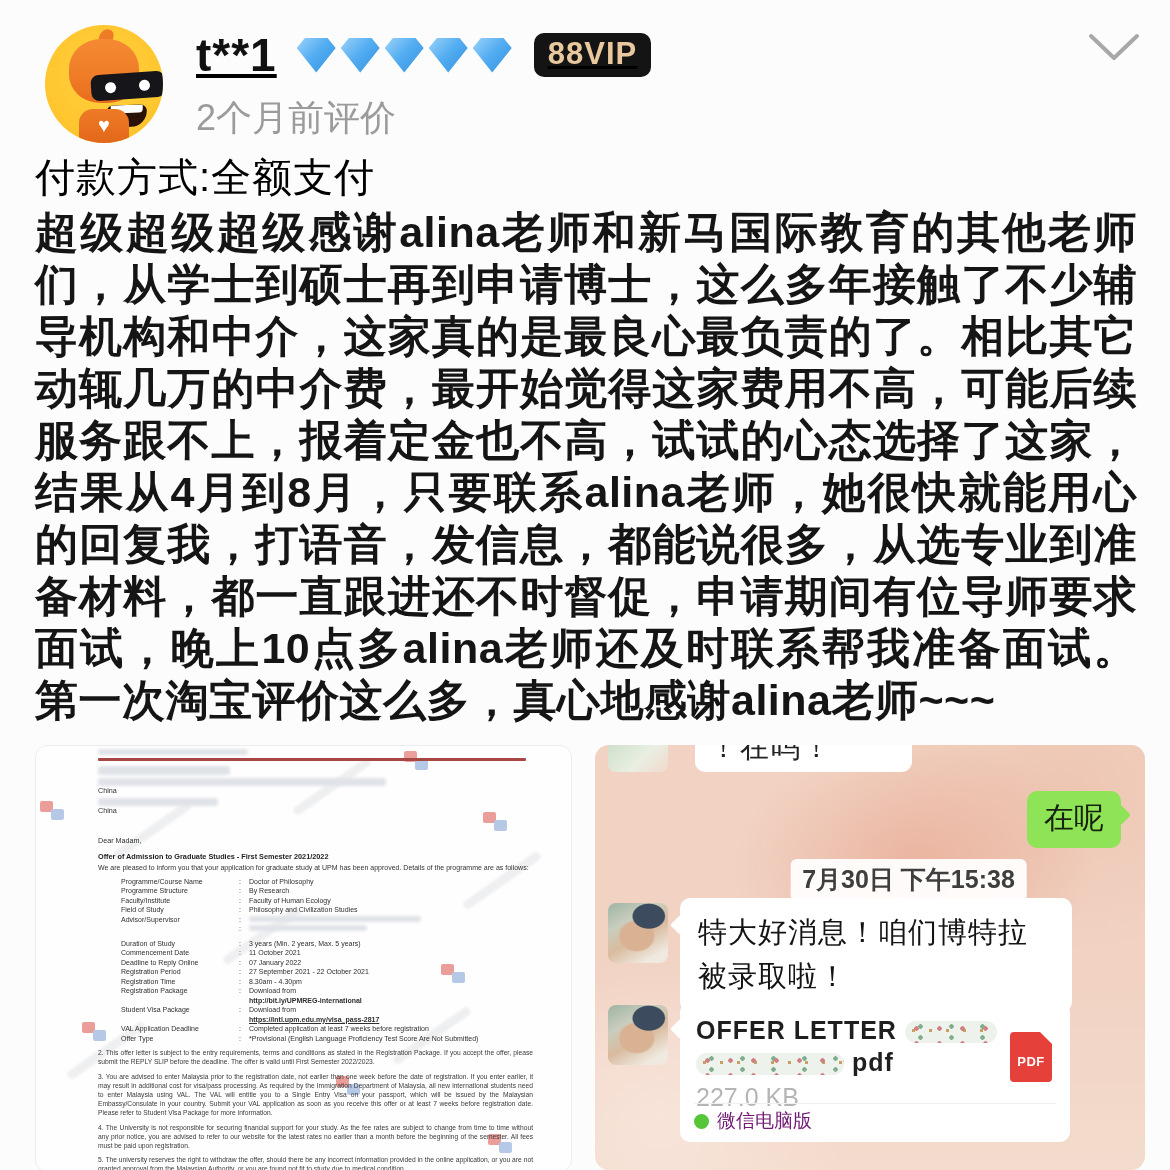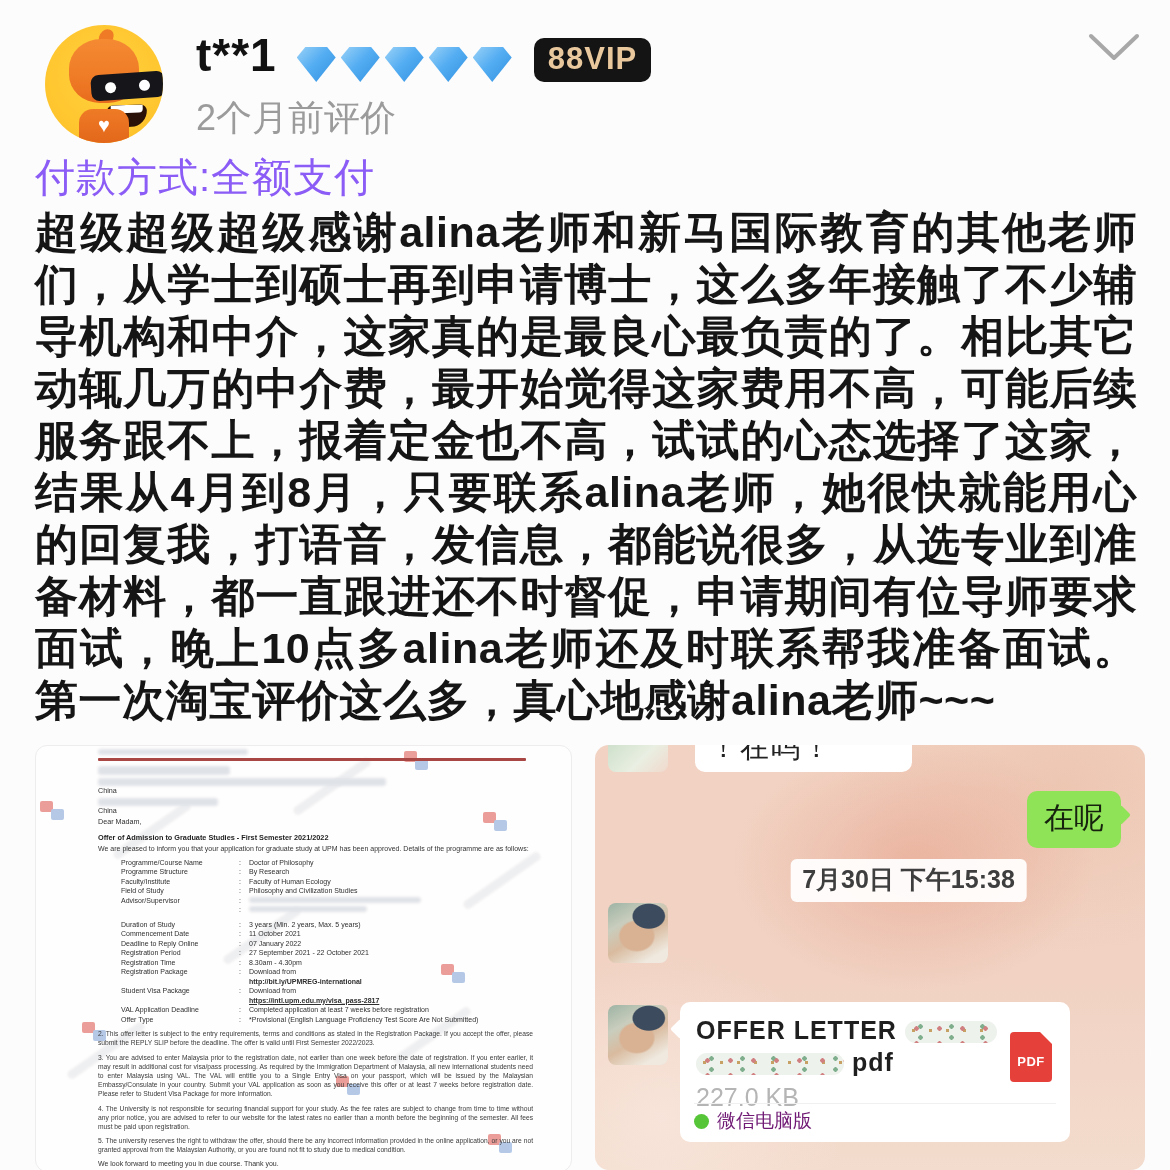--- a/index.html
+++ b/index.html
@@ -19,43 +19,43 @@
   .mascot-glasses{position:absolute;left:22px;top:34px;width:74px;height:26px;border-radius:8px;
     background:#16161a;transform:rotate(-4deg);}
   .mascot-eye{position:absolute;top:8px;width:11px;height:11px;border-radius:50%;background:#fff;}
   .mascot-eye.l{left:14px;} .mascot-eye.r{left:48px;}
   .mascot-mouth{position:absolute;left:38px;top:66px;width:40px;height:22px;border-radius:6px 6px 16px 16px;
     background:#2a1208;overflow:hidden;transform:rotate(-2deg);}
   .mascot-teeth{position:absolute;left:4px;top:0;width:32px;height:8px;background:#fff;border-radius:0 0 4px 4px;}
   .mascot-body{position:absolute;left:34px;top:84px;width:50px;height:40px;border-radius:14px 14px 0 0;
     background:linear-gradient(180deg,#ef7b26,#e06318);}
   .mascot-heart{position:absolute;left:0;top:4px;width:50px;text-align:center;color:#fff;font-size:20px;line-height:24px;}
-  .name-row{position:absolute;left:196px;top:28px;display:flex;align-items:flex-end;gap:12px;}
+  .name-row{position:absolute;left:196px;top:28px;display:flex;align-items:center;gap:12px;text-decoration:underline;}
   .username{font-size:46px;font-weight:700;color:#111;letter-spacing:1px;}
   .diamonds{display:flex;gap:5px;margin-left:8px;}
   .diamond{width:39px;height:35px;
     background:linear-gradient(135deg,#9ad2f8 0%,#55aef2 45%,#2f8fe0 100%);
     clip-path:polygon(22% 0,78% 0,100% 30%,50% 100%,0 30%);}
   .vip-badge{margin-left:10px;background:#141414;color:#e9c89e;font-weight:700;font-size:31px;
     padding:3px 14px 5px 14px;border-radius:10px;letter-spacing:1px;}
   .review-time{position:absolute;left:196px;top:94px;font-size:36px;color:#9b9b9b;}
   .chevron{position:absolute;left:1088px;top:32px;width:52px;height:30px;}
   
-  .payment{position:absolute;left:35px;top:150px;font-size:40px;color:#8b5cf6;letter-spacing:1px;}
+  .payment{position:absolute;left:35px;top:150px;font-size:40px;color:#000000;letter-spacing:1px;}
   .review-text{position:absolute;left:35px;top:206px;width:1102px;
     font-size:43px;line-height:52px;font-weight:600;color:#151515;
     text-align:justify;letter-spacing:0.5px;}
   
   .doc-img{position:absolute;left:35px;top:745px;width:535px;height:425px;background:#fffefe;
     border:1px solid #eeecec;border-radius:12px;overflow:hidden;font-family:"Liberation Sans","DejaVu Sans",sans-serif;}
   .doc-inner{position:relative;padding:3px 38px 0 62px;color:#333;}
   .blurbar{display:block;background:#dfe2e7;border-radius:3px;filter:blur(1.4px);}
   .doc-redline{height:3px;background:#a84743;width:428px;margin:3px 0 5px 0;border-radius:1px;}
   .doc-text{font-size:7.2px;line-height:10px;color:#2f2f2f;}
-  .doc-salutation{margin-top:1px;}
+  .doc-salutation{margin-top:20px;}
   .doc-title{font-size:7.3px;font-weight:700;margin-top:6px;color:#1e1e1e;}
   .doc-intro{font-size:7px;line-height:9.6px;margin-top:2px;text-align:justify;color:#333;}
   .doc-table{margin:4px 0 0 23px;}
   .doc-row{display:flex;font-size:7px;line-height:9.5px;color:#2f2f2f;}
   .doc-label{width:118px;flex:none;}
   .doc-colon{width:10px;flex:none;}
   .doc-value{flex:1;}
   .doc-value.bold{font-weight:700;}
   .doc-value.bold-u{font-weight:700;text-decoration:underline;}
   .doc-gap{height:5px;}
@@ -303,20 +303,21 @@
   <div class="wc-top-avatar"></div>
   <div class="wc-top-bubble">
     <div class="cliptext">！在吗！</div>
   </div>
 
   <div class="wc-green">在呢</div>
 
   <div class="wc-time">7月30日 下午15:38</div>
 
   <div class="wc-avatar" style="top:158px;"></div>
+  <div class="wc-bubble wc-msg">特大好消息！咱们博特拉被录取啦！</div>
 
   <div class="wc-avatar" style="top:260px;"></div>
   <div class="wc-bubble wc-card">
     <div class="wc-card-title"><span>OFFER LETTER</span><span class="scribble scr-1"></span></div>
     <div class="wc-card-title"><span class="scribble scr-2"></span><span>pdf</span></div>
     <div class="wc-card-size">227.0 KB</div>
     <div class="pdf-icon">
       <div class="pdf-label">PDF</div>
     </div>
     <div class="wc-card-divider"></div>

